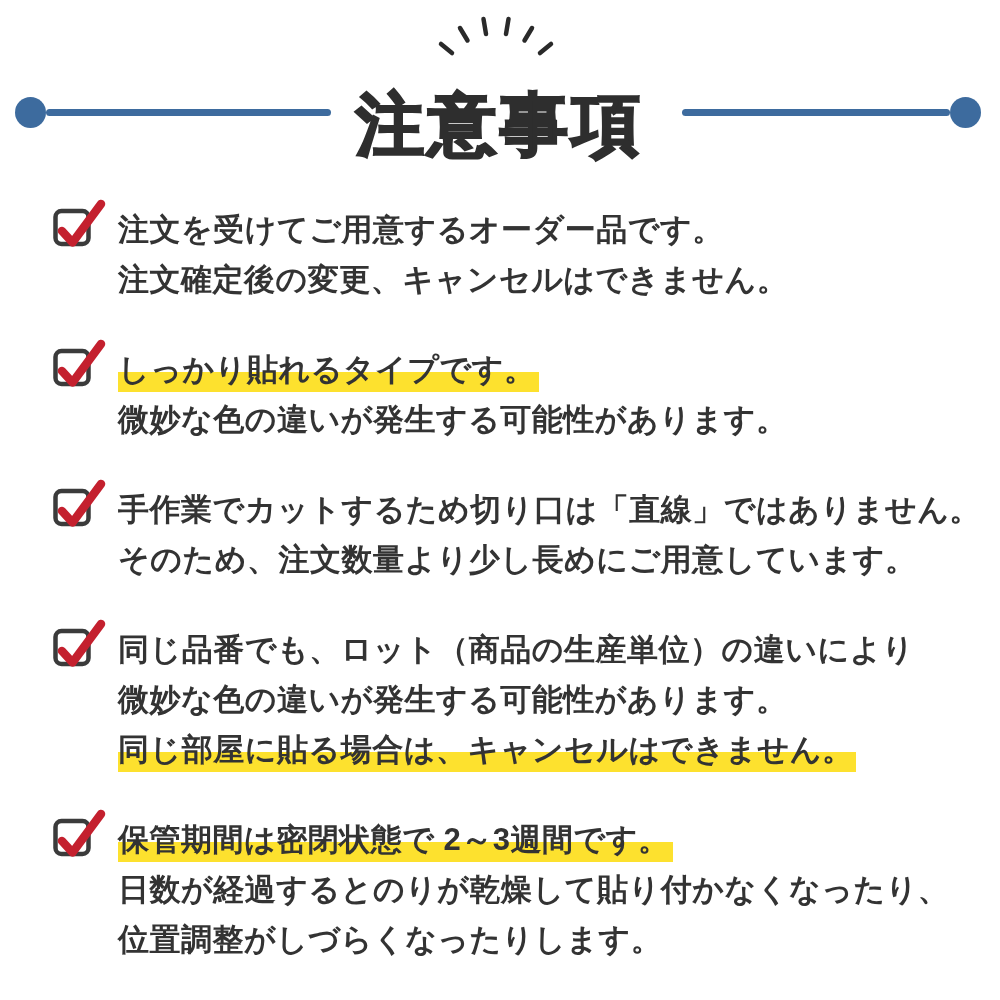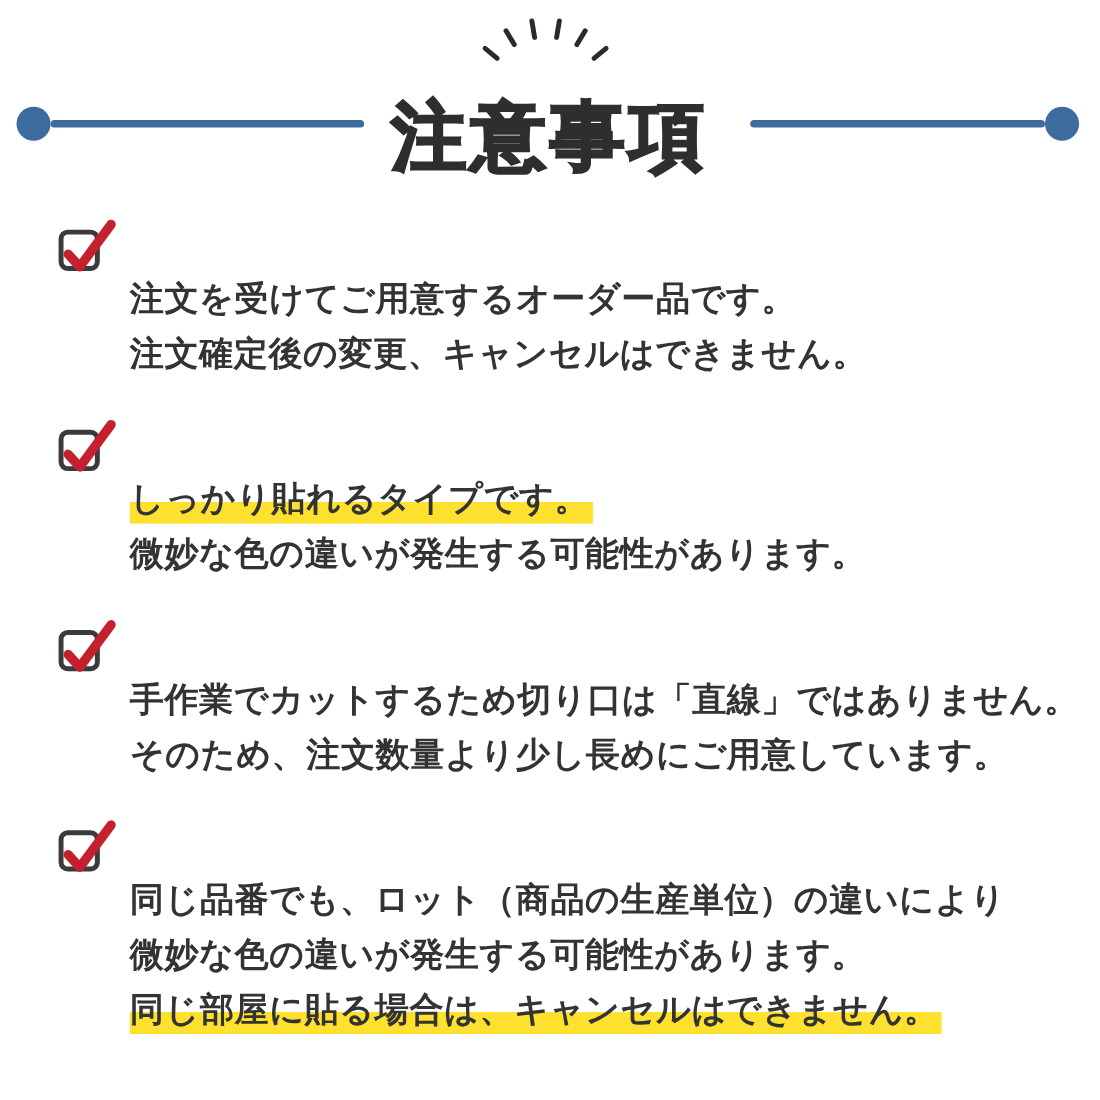--- a/index.html
+++ b/index.html
@@ -28,21 +28,21 @@
   }
   .decor{position:absolute;top:97px;height:31px;display:flex;align-items:center;}
   .decor-left{left:15px;width:316px;}
   .decor-right{left:682px;width:299px;}
   .decor .rule{flex:1 1 auto;height:7px;background:var(--accent-blue);border-radius:4px;}
   .decor .dot{flex:0 0 auto;width:31px;height:31px;border-radius:50%;background:var(--accent-blue);}
   
   .checklist{list-style:none;margin:0;padding:0 30px 0 46px;}
   .note{display:flex;align-items:flex-start;margin:0 0 40px 0;}
   .checkbox-icon{flex:0 0 auto;width:62px;height:56px;margin:-8px 10px 0 0;}
-  .note-lines{flex:1 1 auto;min-width:0;margin-top:42px;}
+  .note-lines{flex:1 1 auto;min-width:0;}
   .line{margin:0;font-size:31px;line-height:50px;letter-spacing:0.5px;white-space:nowrap;}
   .hl{
     background:linear-gradient(180deg,rgba(0,0,0,0) 50%,var(--highlight-yellow) 50%);
     padding-bottom:5px;padding-right:3px;
   }
 </style>
 </head>
 <body>
 
 <div class="header">
@@ -110,14 +110,25 @@
       <rect x="9.5" y="14" width="33" height="33" rx="6" fill="#ffffff" stroke="var(--checkbox-border)" stroke-width="4.5"></rect>
       <path d="M16 34 L26.5 45.5 L55 7" fill="none" stroke="var(--check-red)" stroke-width="8.5" stroke-linecap="round" stroke-linejoin="round"></path>
     </svg>
     <div class="note-lines">
       <p class="line"><span>同じ品番でも、ロット（商品の生産単位）の違いにより</span></p>
       <p class="line"><span>微妙な色の違いが発生する可能性があります。</span></p>
       <p class="line"><span class="hl">同じ部屋に貼る場合は、キャンセルはできません。</span></p>
     </div>
   </li>
 
+  <li class="note">
+    <svg class="checkbox-icon" viewBox="0 0 62 56" aria-hidden="true">
+      <rect x="9.5" y="14" width="33" height="33" rx="6" fill="#ffffff" stroke="var(--checkbox-border)" stroke-width="4.5"></rect>
+      <path d="M16 34 L26.5 45.5 L55 7" fill="none" stroke="var(--check-red)" stroke-width="8.5" stroke-linecap="round" stroke-linejoin="round"></path>
+    </svg>
+    <div class="note-lines">
+      <p class="line"><span class="hl">保管期間は密閉状態で 2～3週間です。</span></p>
+      <p class="line"><span>日数が経過するとのりが乾燥して貼り付かなくなったり、</span></p>
+      <p class="line"><span>位置調整がしづらくなったりします。</span></p>
+    </div>
+  </li>
 
 </ul>
 
 </body></html>

